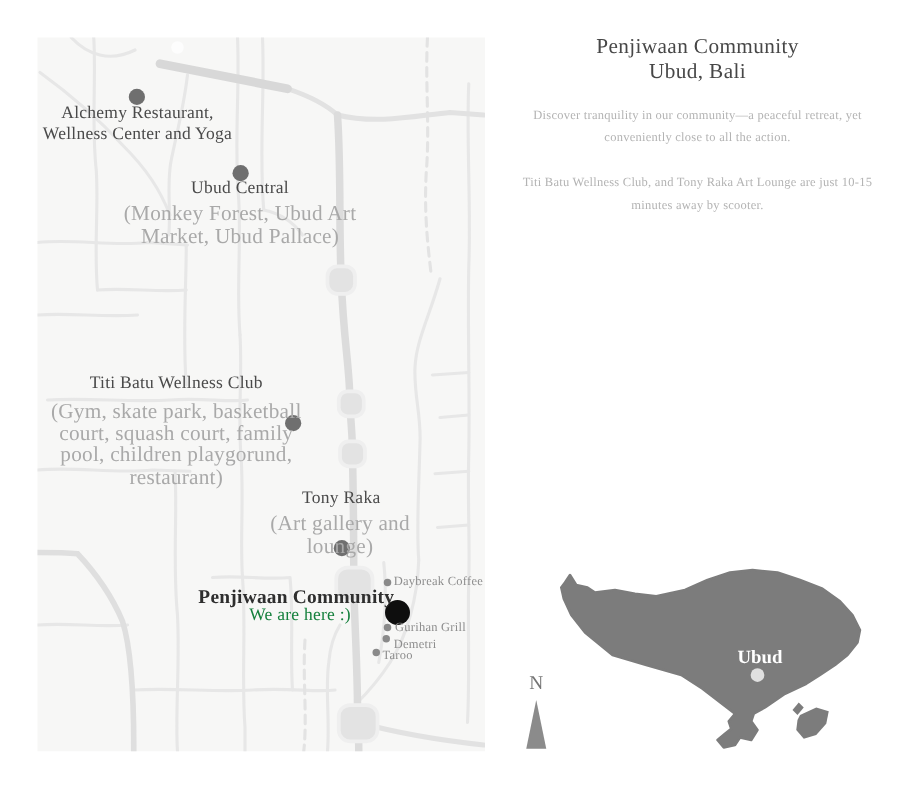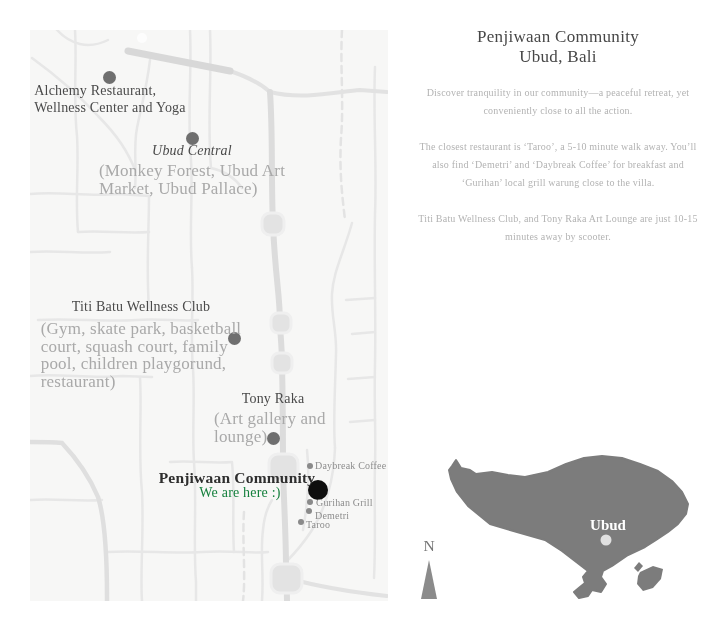--- a/index.html
+++ b/index.html
@@ -10,21 +10,21 @@
   
   .map{
     position:absolute;left:30px;top:30px;width:358px;height:571px;
     background:#f7f7f6;
   }
   .map svg.roads{position:absolute;left:0;top:0}
   .map-overlay{position:absolute;left:0;top:0;width:100%;height:100%}
   .dot{position:absolute;border-radius:50%}
   .map-label{
     position:absolute;transform:translateX(-50%);
-    text-align:left;white-space:pre-line;letter-spacing:.2px;
+    text-align:center;white-space:pre-line;letter-spacing:.2px;
   }
   .lbl-title{font-size:14px;line-height:16.5px;color:#4a4a4a}
   .lbl-title.emphasis{font-size:15.5px;line-height:18px;font-weight:bold;color:#2e2e2e;white-space:nowrap}
   .lbl-sub{font-size:17px;line-height:17.5px;color:#a9a9a9}
   .lbl-sub.emphasis{font-size:14px;color:#15803d}
   .poi-label{
     position:absolute;font-size:10px;line-height:11px;
     color:#8d8d8d;letter-spacing:.2px;white-space:nowrap;
   }
   
@@ -96,21 +96,21 @@
       <rect x="239" y="424" width="29" height="27" rx="9"></rect>
       <rect x="241" y="534" width="31" height="29" rx="9"></rect>
     </g>
     <circle cx="112" cy="8" r="5" fill="#fdfdfd"></circle>
   </svg>
   <div class="map-overlay">
       <div class="dot" style="left: 72.5px; top: 40.5px; width: 13px; height: 13px; background: rgb(111, 111, 111);"></div>
       <div class="map-label lbl-title" style="left: 80px; top: 53px;">Alchemy Restaurant,
 Wellness Center and Yoga</div>
       <div class="dot" style="left: 155.5px; top: 101.5px; width: 13px; height: 13px; background: rgb(111, 111, 111);"></div>
-      <div class="map-label lbl-title" style="left: 162px; top: 113px; font-style: italic;">Ubud Central</div>
+      <div class="map-label lbl-title" style="left: 162px; top: 113px;">Ubud Central</div>
       <div class="map-label lbl-sub" style="left: 162px; top: 132px;">(Monkey Forest, Ubud Art
 Market, Ubud Pallace)</div>
       <div class="dot" style="left: 197.5px; top: 301.5px; width: 13px; height: 13px; background: rgb(111, 111, 111);"></div>
       <div class="map-label lbl-sub" style="left: 111px; top: 290px;">(Gym, skate park, basketball
 court, squash court, family
 pool, children playgorund,
 restaurant)</div>
       <div class="map-label lbl-title" style="left: 111px; top: 269px;">Titi Batu Wellness Club</div>
       <div class="dot" style="left: 236.5px; top: 401.5px; width: 13px; height: 13px; background: rgb(111, 111, 111);"></div>
       <div class="map-label lbl-title" style="left: 243px; top: 361px;">Tony Raka</div>
@@ -126,21 +126,20 @@
       <div class="poi-label" style="left: 285px; top: 480px; transform: none;">Demetri</div>
       <div class="dot" style="left: 268px; top: 489px; width: 6px; height: 6px; background: rgb(138, 138, 138);"></div>
       <div class="poi-label" style="left: 276px; top: 489px; transform: none;">Taroo</div>
     </div>
 </div>
 
 <div class="panel">
   <h1>Penjiwaan Community
 Ubud, Bali</h1>
   <p>Discover tranquility in our community—a peaceful retreat, yet conveniently close to all the action.</p>
-  <p>The closest restaurant is ‘Taroo’, a 5-10 minute walk away. You’ll also find ‘Demetri’ and ‘Daybreak Coffee’ for breakfast and ‘Gurihan’ local grill warung close to the villa.</p>
   <p>Titi Batu Wellness Club, and Tony Raka Art Lounge are just 10-15 minutes away by scooter.</p>
 </div>
 
 <svg class="inset" viewBox="0 0 262 155">
   <path fill="#7c7c7c" stroke="#7c7c7c" stroke-width="2" stroke-linejoin="round" d="M 17,14 L 21,8 L 26,16 L 35,18 L 41,22 L 57,20 L 73,23 L 90,25 L 113,20
            L 131,12 L 149,6 L 167,4 L 187,6 L 205,12 L 223,19 L 237,29 L 247,40 L 253,52
            L 251,62 L 243,72 L 233,80 L 221,88 L 210,95 L 193,103 L 177,114 L 168,119
            L 166,125 L 171,132 L 166,140 L 157,138 L 153,144 L 144,146 L 139,140
            L 145,135 L 150,131 L 148,125 L 153,119 L 140,109 L 127,99 L 110,88
            L 82,80 L 55,72 L 33,54 L 22,40 L 16,27 L 14,18 Z"></path>

